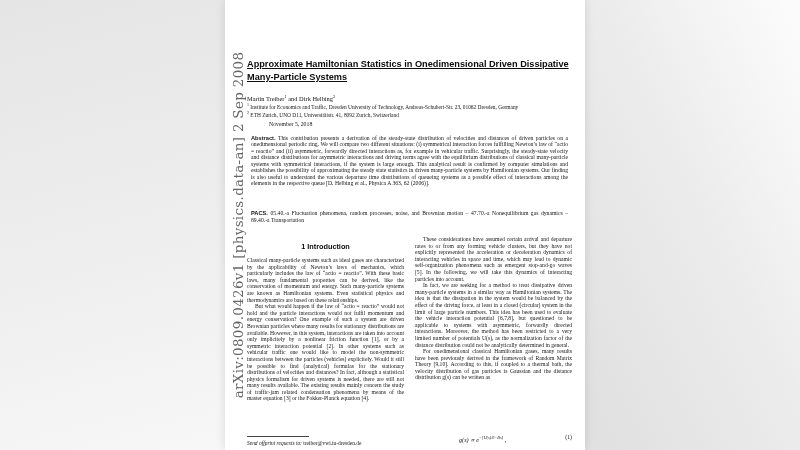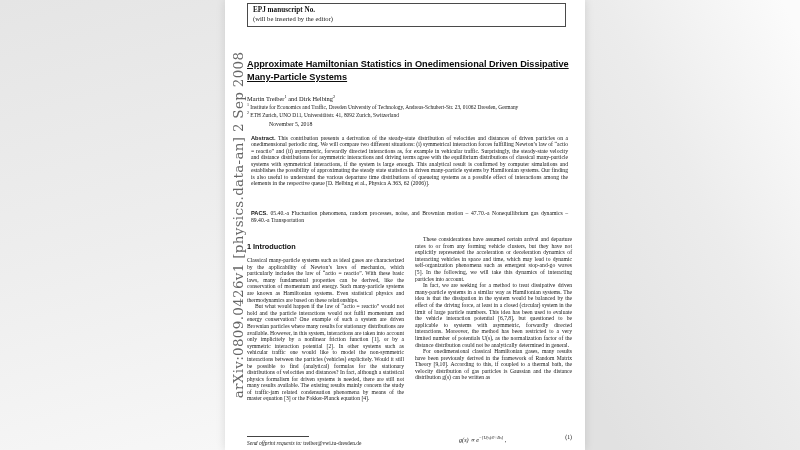--- a/index.html
+++ b/index.html
@@ -59,21 +59,21 @@
   .pacs {
     position:absolute; top:210px; left:26px; width:317px;
     font-size:5.68px; line-height:6.6px; text-align:justify;
   }
   .blabel { font-family:"Liberation Sans", sans-serif; font-weight:bold; }
   .columns { position:absolute; top:236px; left:22px; width:325px; height:214px; }
   .col-left  { position:absolute; left:0;  top:0; width:157px; height:214px; }
   .col-right { position:absolute; right:0; top:0; width:157px; height:214px; }
   .section-heading {
     font-family:"Liberation Sans", sans-serif; font-weight:bold;
-    font-size:7.3px; margin:6px 0 6px 0; color:#0d0d0d;
+    font-size:7.3px; margin:6px 0 6px 0; color:#0d0d0d;text-align:center;
   }
   .columns p {
     margin:0; font-size:5.62px; line-height:6.6px; text-align:justify;
   }
   .columns p.indent { text-indent:8px; }
   .footnote-block { position:absolute; bottom:4px; left:0; width:157px; background:#fff; }
   .fn-rule { width:62px; height:0; border-top:0.7px solid #444; margin-bottom:2.5px; }
   .footnote { font-size:5.45px; line-height:6.3px; }
   .fn-label { font-style:italic; }
   .equation { position:absolute; bottom:7px; left:0; width:157px; height:10px; background:#fff; }
@@ -86,24 +86,20 @@
   .eq-num { position:absolute; right:0; top:1px; font-size:5.8px; }
 </style>
 </head>
 <body>
 
 <div class="bg-left"></div>
 <div class="bg-right"></div>
 
 <div class="page">
 
-  <div class="epj-box">
-    <div class="epj-line1">EPJ manuscript No.</div>
-    <div class="epj-line2">(will be inserted by the editor)</div>
-  </div>
 
   <h1 class="title">Approximate Hamiltonian Statistics in Onedimensional Driven Dissipative Many-Particle Systems</h1>
 
   <div class="authors"><span>Martin Treiber</span><sup>1</sup><span> and </span><span>Dirk Helbing</span><sup>2</sup></div>
 
   <div class="affils">
     <div class="affil"><sup>1</sup> <span>Institute for Economics and Traffic, Dresden University of Technology, Andreas-Schubert-Str. 23, 01062 Dresden, Germany</span></div>
     <div class="affil"><sup>2</sup> <span>ETH Zurich, UNO D11, Universitätstr. 41, 8092 Zurich, Switzerland</span></div>
   </div>
 

